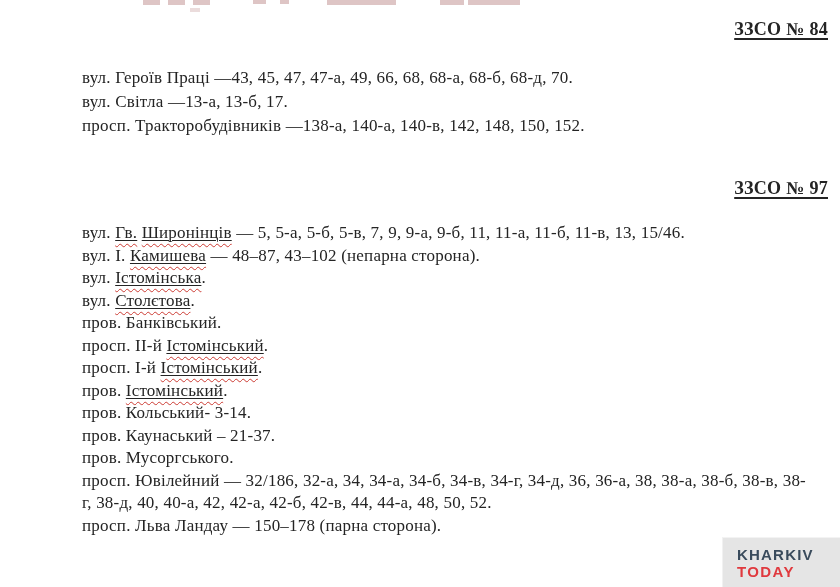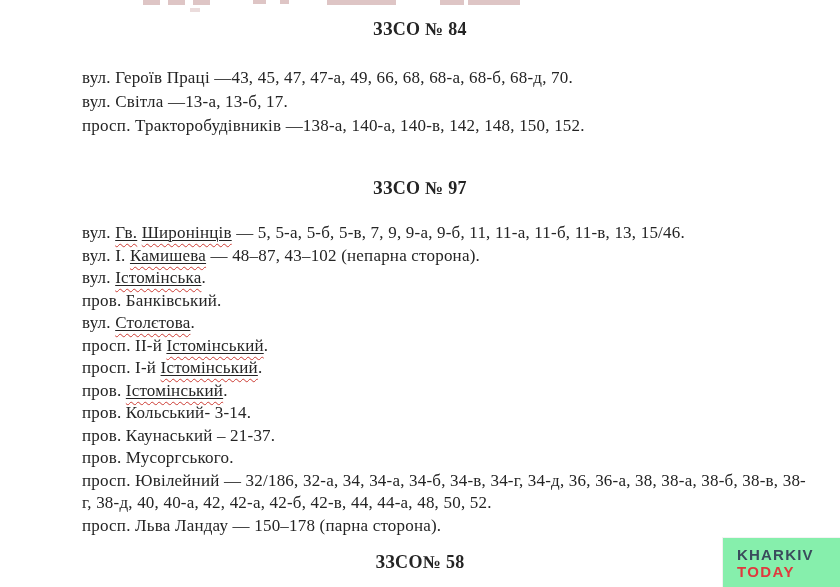--- a/index.html
+++ b/index.html
@@ -2,22 +2,22 @@
 <html><head>
 <meta charset="utf-8">
 <style>
   html,body{margin:0;padding:0;background:#ffffff;}
   .page{
     position:relative;width:840px;height:587px;background:#ffffff;overflow:hidden;
     font-family:"Liberation Serif","DejaVu Serif",serif;color:#242424;
   }
   .sections{padding-top:10px;}
   .section-heading{
-    margin:12px;font-size:18px;font-weight:bold;text-align:center;
-    text-underline-offset:3px;text-decoration-thickness:1.5px;
+    margin:12px;font-size:18px;font-weight:bold;text-align:right;
+    text-decoration:underline;text-underline-offset:3px;text-decoration-thickness:1.5px;
     line-height:22px;letter-spacing:.3px;
   }
   .entries{margin:0;}
   .street-entry{
     margin:0;padding-left:82px;padding-right:28px;
     font-size:17px;letter-spacing:.2px;
   }
   .sec-0 .section-heading{margin-top:8px;}
   .sec-0 .entries{margin-top:26px;}
   .sec-0 .street-entry{line-height:24px;}
@@ -28,21 +28,21 @@
   .sec-2 .entries{margin-top:2px;}
   .sec-2 .street-entry{line-height:22.5px;}
   
   .squiggle{text-decoration:underline wavy #cc3b33 1px;text-underline-offset:4.5px;}
   .uline{text-decoration:underline solid #242424 1px;text-underline-offset:2px;}
   
   .frag{position:absolute;top:0;background:rgba(145,62,62,.30);}
   
   .logo-box{
     position:absolute;right:0;bottom:0;width:118px;height:50px;
-    background:#86efac;border-left:1px solid #f1f1f1;border-top:1px solid #f3f3f3;
+    background:#e5e5e5;border-left:1px solid #f1f1f1;border-top:1px solid #f3f3f3;
     padding:9px 0 18px 14px;box-sizing:border-box;
     font-family:"Liberation Sans","DejaVu Sans",sans-serif;font-weight:bold;
   }
   .logo-top{font-size:15px;letter-spacing:1.2px;line-height:16px;}
   .logo-bottom{font-size:15px;letter-spacing:1.4px;line-height:17px;}
 </style>
 </head>
 <body>
 
 <div class="page">
@@ -65,22 +65,22 @@
           <p class="street-entry"><span>вул. Світла —13-а, 13-б, 17.</span></p>
           <p class="street-entry"><span>просп. Тракторобудівників —138-а, 140-а, 140-в, 142, 148, 150, 152.</span></p>
         </div>
       </section>
       <section class="sec-1">
         <h2 class="section-heading">ЗЗСО № 97</h2>
         <div class="entries">
           <p class="street-entry"><span>вул. </span><span class="squiggle"><span class="uline">Гв.</span></span><span> </span><span class="squiggle"><span class="uline">Широнінців</span></span><span> — 5, 5-а, 5-б, 5-в, 7, 9, 9-а, 9-б, 11, 11-а, 11-б, 11-в, 13, 15/46.</span></p>
           <p class="street-entry"><span>вул. І. </span><span class="squiggle"><span class="uline">Камишева</span></span><span> — 48–87, 43–102 (непарна сторона).</span></p>
           <p class="street-entry"><span>вул. </span><span class="squiggle"><span class="uline">Істомінська</span></span><span>.</span></p>
+          <p class="street-entry"><span>вул. </span><span class="squiggle"><span class="uline">Столєтова</span></span><span>.</span></p>
           <p class="street-entry"><span>пров. Банківський.</span></p>
-          <p class="street-entry"><span>вул. </span><span class="squiggle"><span class="uline">Столєтова</span></span><span>.</span></p>
           <p class="street-entry"><span>просп. ІІ-й </span><span class="squiggle"><span class="uline">Істомінський</span></span><span>.</span></p>
           <p class="street-entry"><span>просп. І-й </span><span class="squiggle"><span class="uline">Істомінський</span></span><span>.</span></p>
           <p class="street-entry"><span>пров. </span><span class="squiggle"><span class="uline">Істомінський</span></span><span>.</span></p>
           <p class="street-entry"><span>пров. Кольський- 3-14.</span></p>
           <p class="street-entry"><span>пров. Каунаський – 21-37.</span></p>
           <p class="street-entry"><span>пров. Мусоргського.</span></p>
           <p class="street-entry"><span>просп. Ювілейний — 32/186, 32-а, 34, 34-а, 34-б, 34-в, 34-г, 34-д, 36, 36-а, 38, 38-а, 38-б, 38-в, 38-г, 38-д, 40, 40-а, 42, 42-а, 42-б, 42-в, 44, 44-а, 48, 50, 52.</span></p>
           <p class="street-entry"><span>просп. Льва Ландау — 150–178 (парна сторона).</span></p>
         </div>
       </section>

